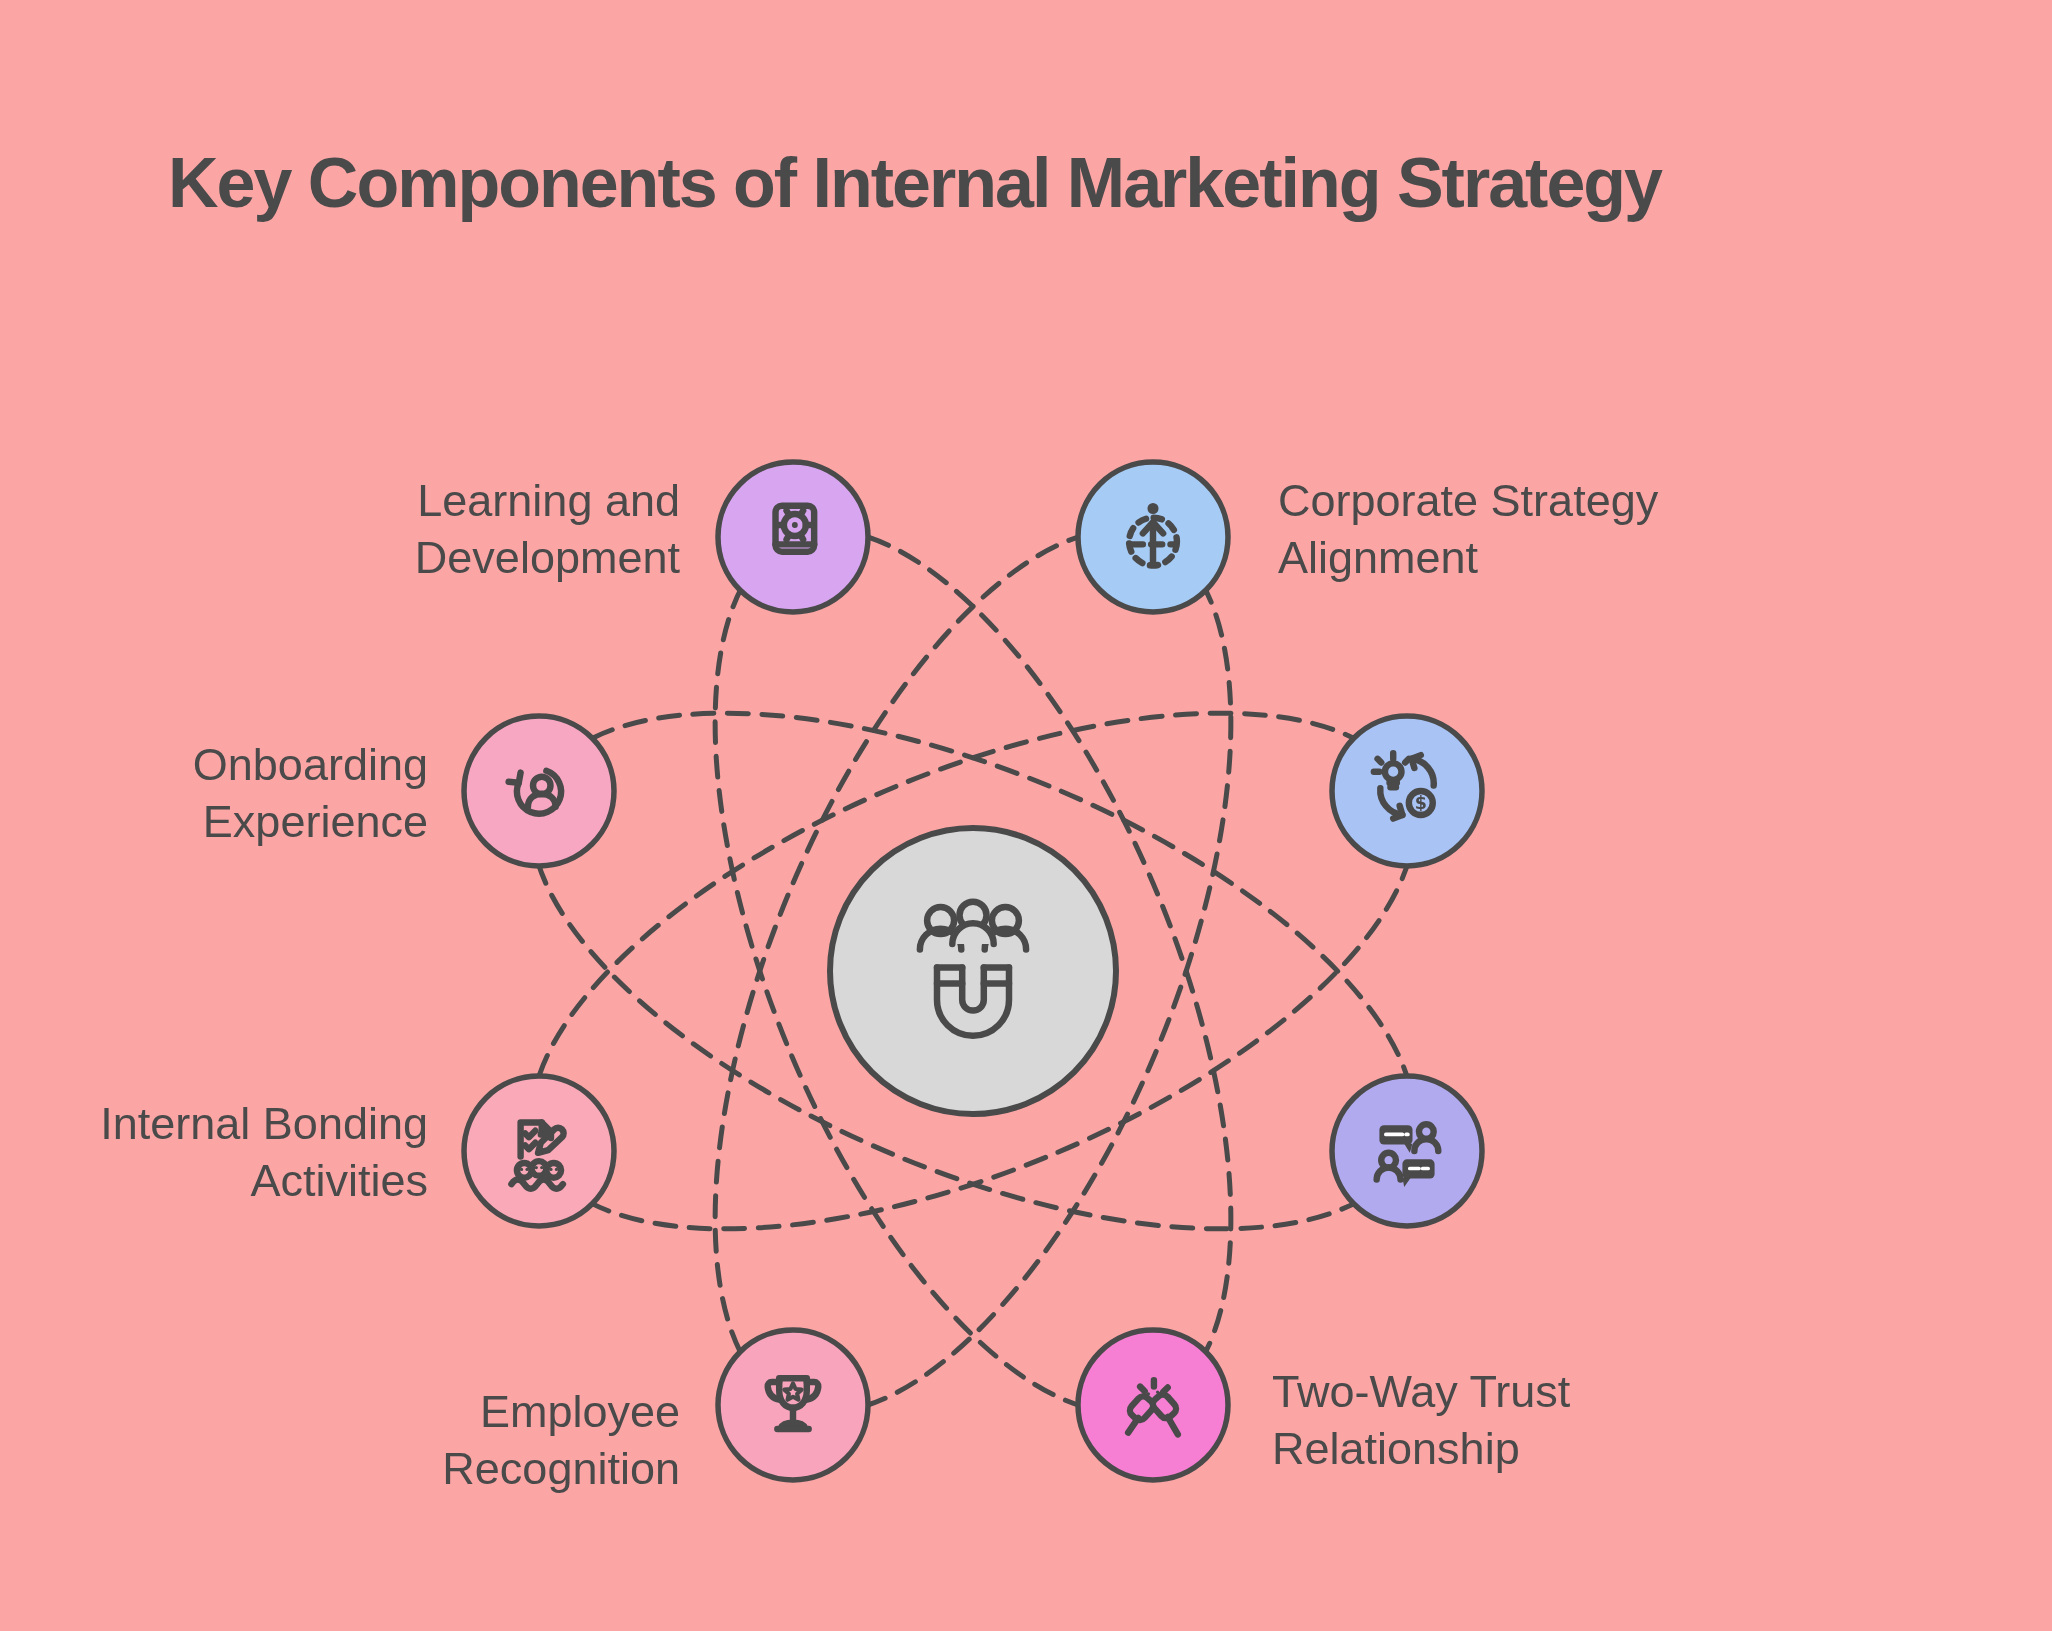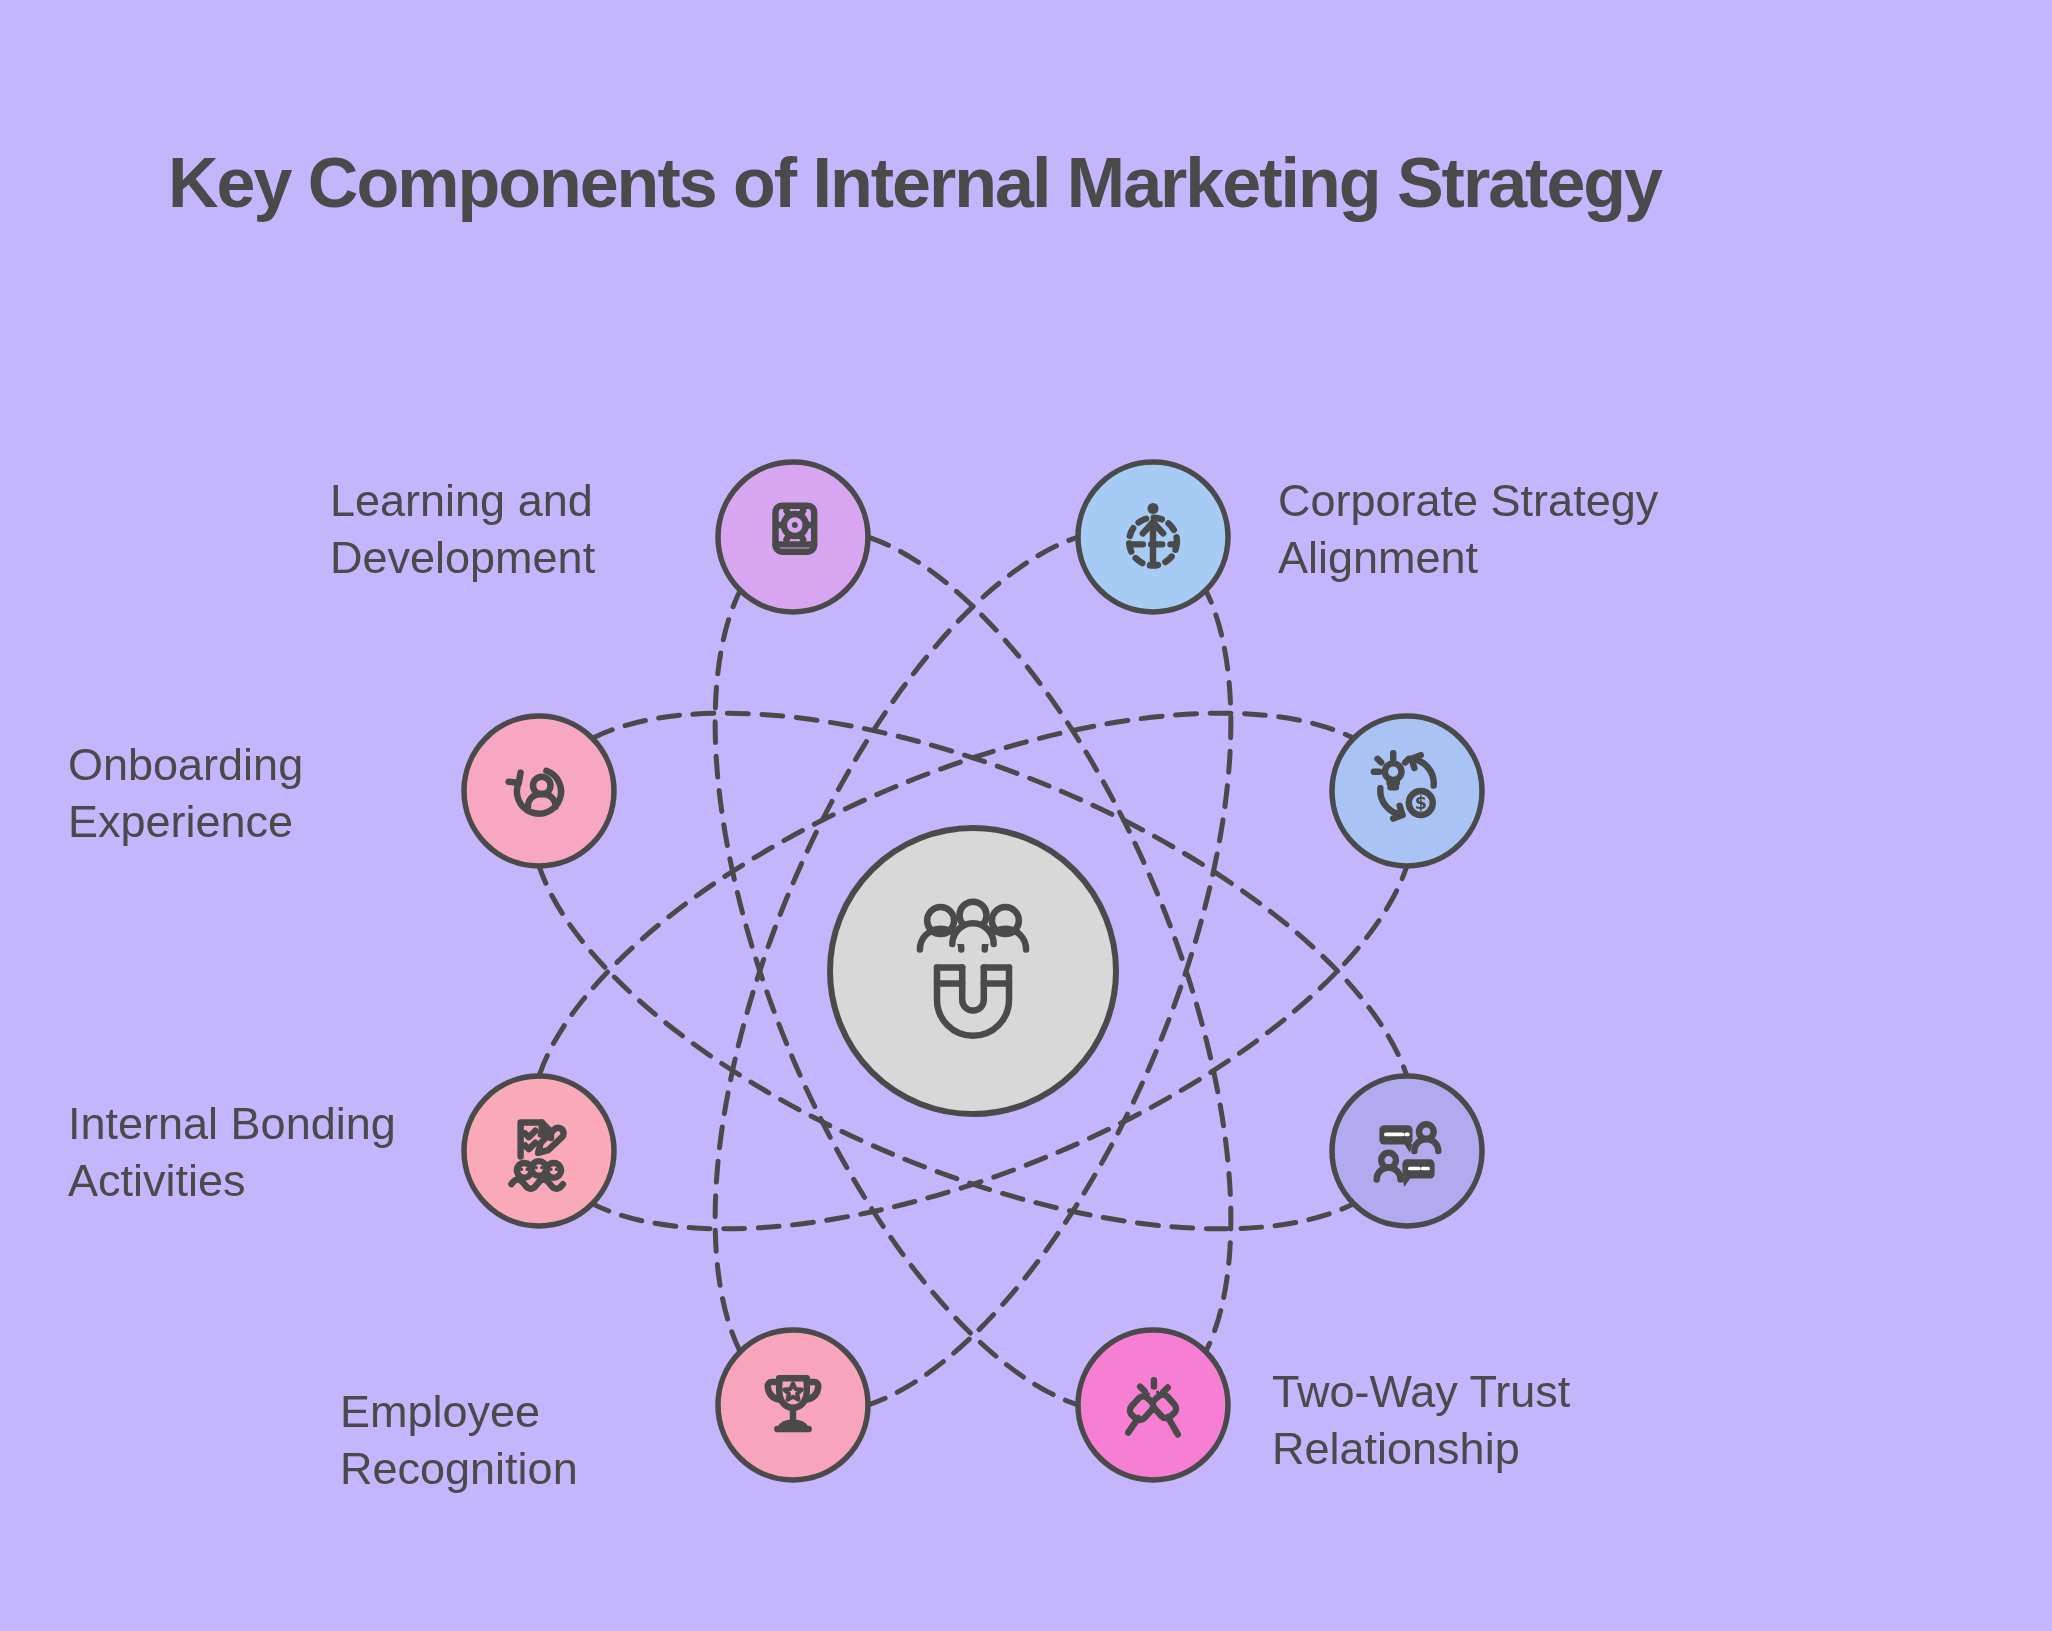--- a/index.html
+++ b/index.html
@@ -1,19 +1,19 @@
 <!DOCTYPE html>
 <html><head>
 <meta charset="utf-8">
 <style>
   html,body{margin:0;padding:0;background:#ffffff;}
   .canvas{
     position:relative;
     width:2052px;height:1631px;
-    background:#c4b5fd;
+    background:#fca5a5;
     font-family:"Liberation Sans",sans-serif;
     overflow:hidden;
   }
   .title{
     position:absolute;
     left:168px;top:148px;
     margin:0;
     font-size:70px;
     font-weight:700;
     letter-spacing:-2px;
@@ -37,21 +37,21 @@
   .hub-ic{stroke:#4a4a4a;stroke-width:3.6;fill:none;stroke-linecap:round;stroke-linejoin:round;}
   .hub-ic-bg{fill:#d8d8d8;}
   .label{
     position:absolute;
     font-size:45px;
     line-height:1.27;
     color:#4a4a4a;
     white-space:pre-line;
     transform:translateY(-50%);
   }
-  .r{}
+  .r{text-align:right;}
   .l{text-align:left;}
 </style>
 </head>
 <body>
 
 <div class="canvas">
 
   <h1 class="title">Key Components of Internal Marketing Strategy</h1>
 
   <svg class="diagram-svg" width="2052" height="1631" viewBox="0 0 2052 1631">

